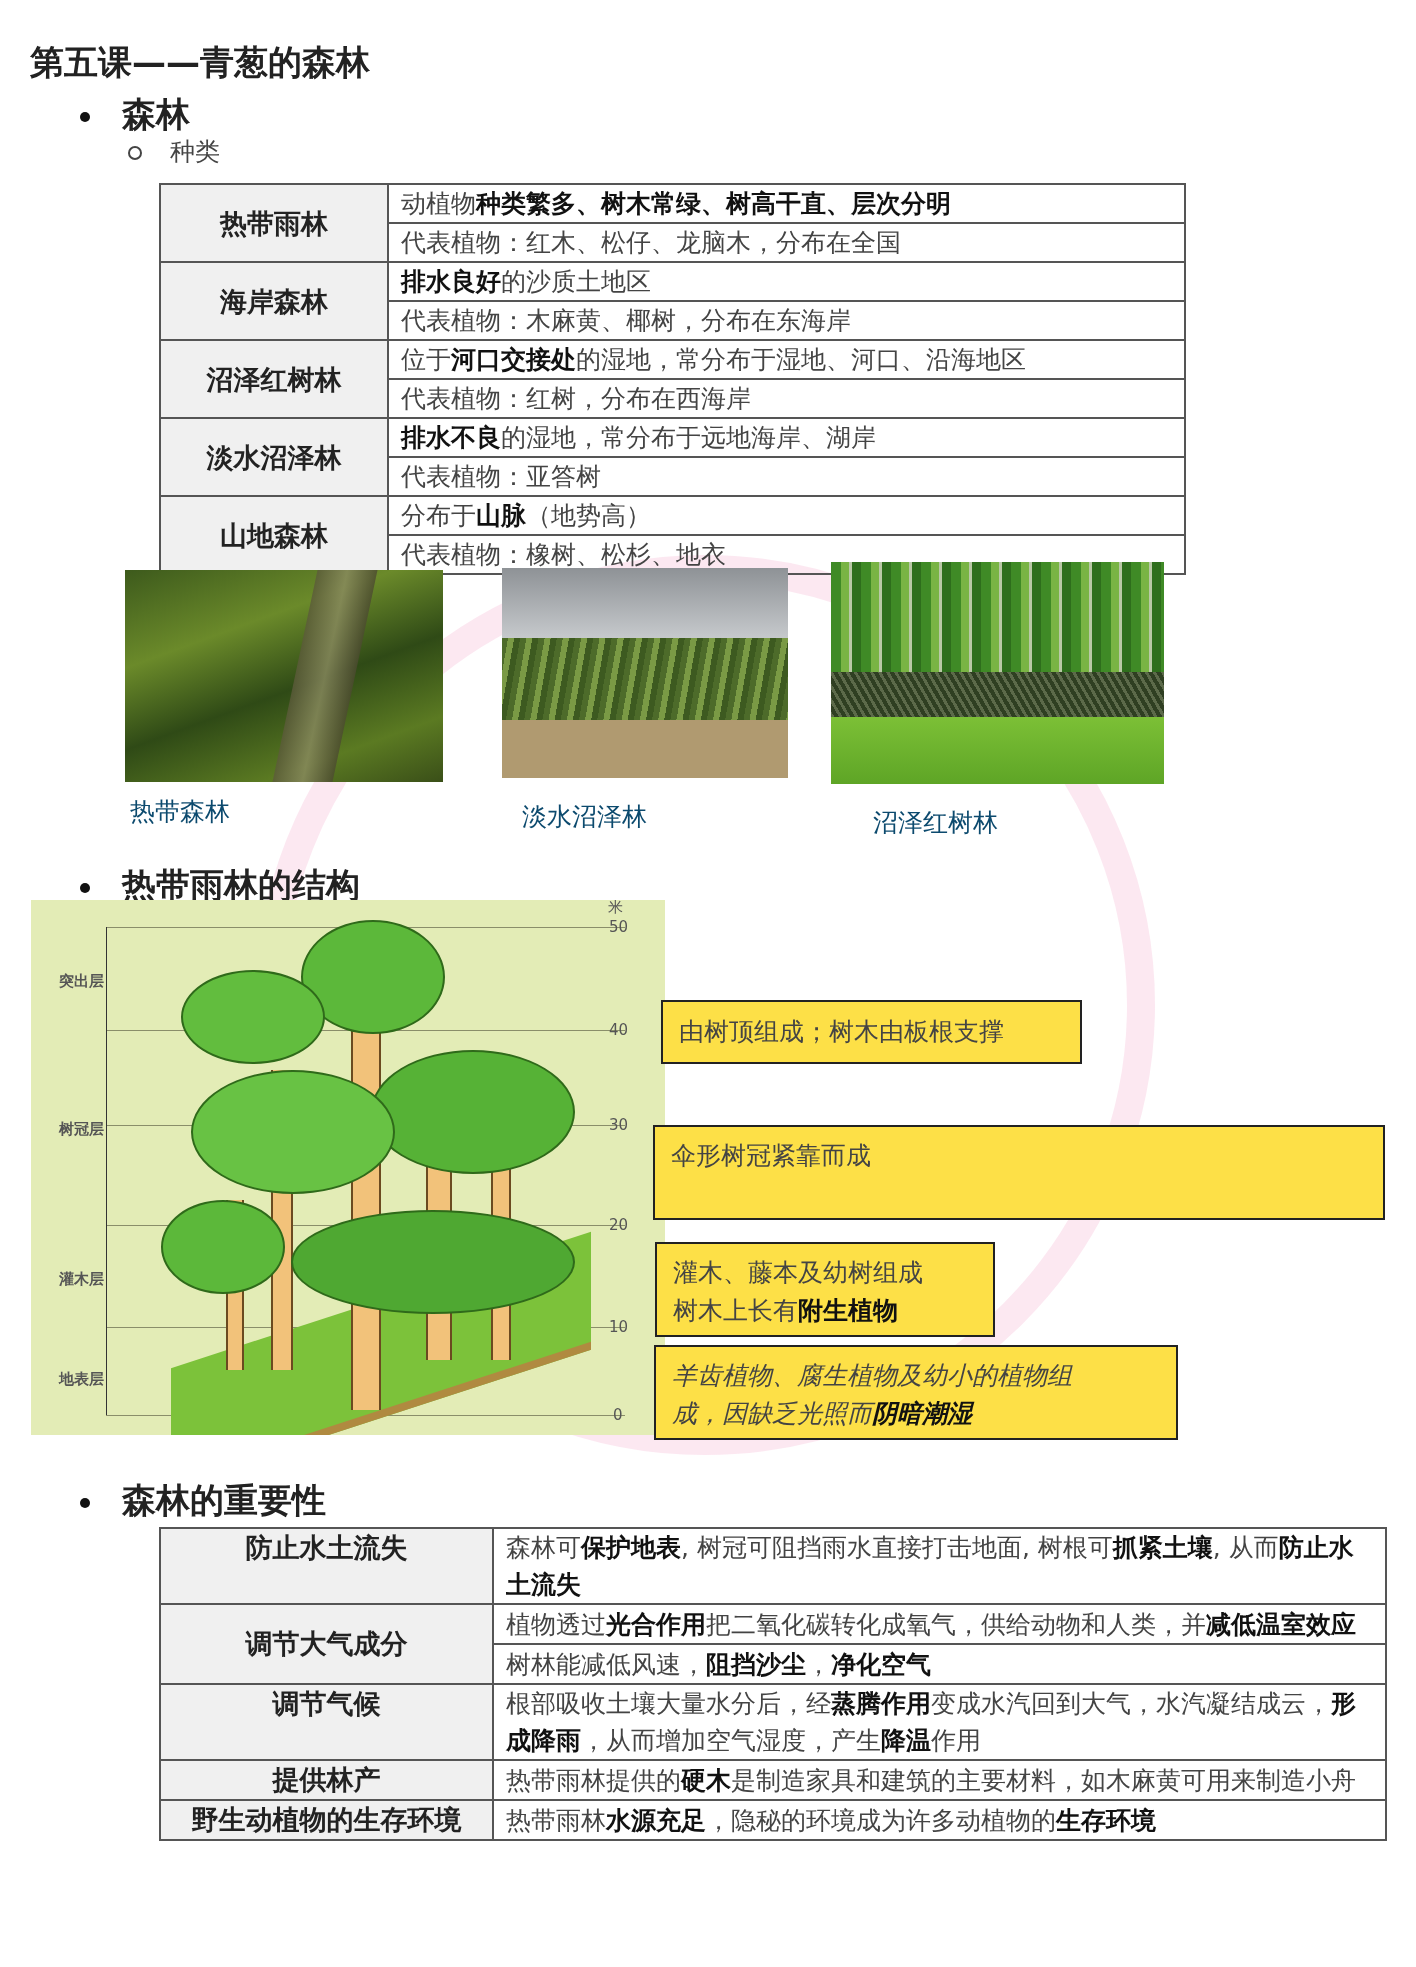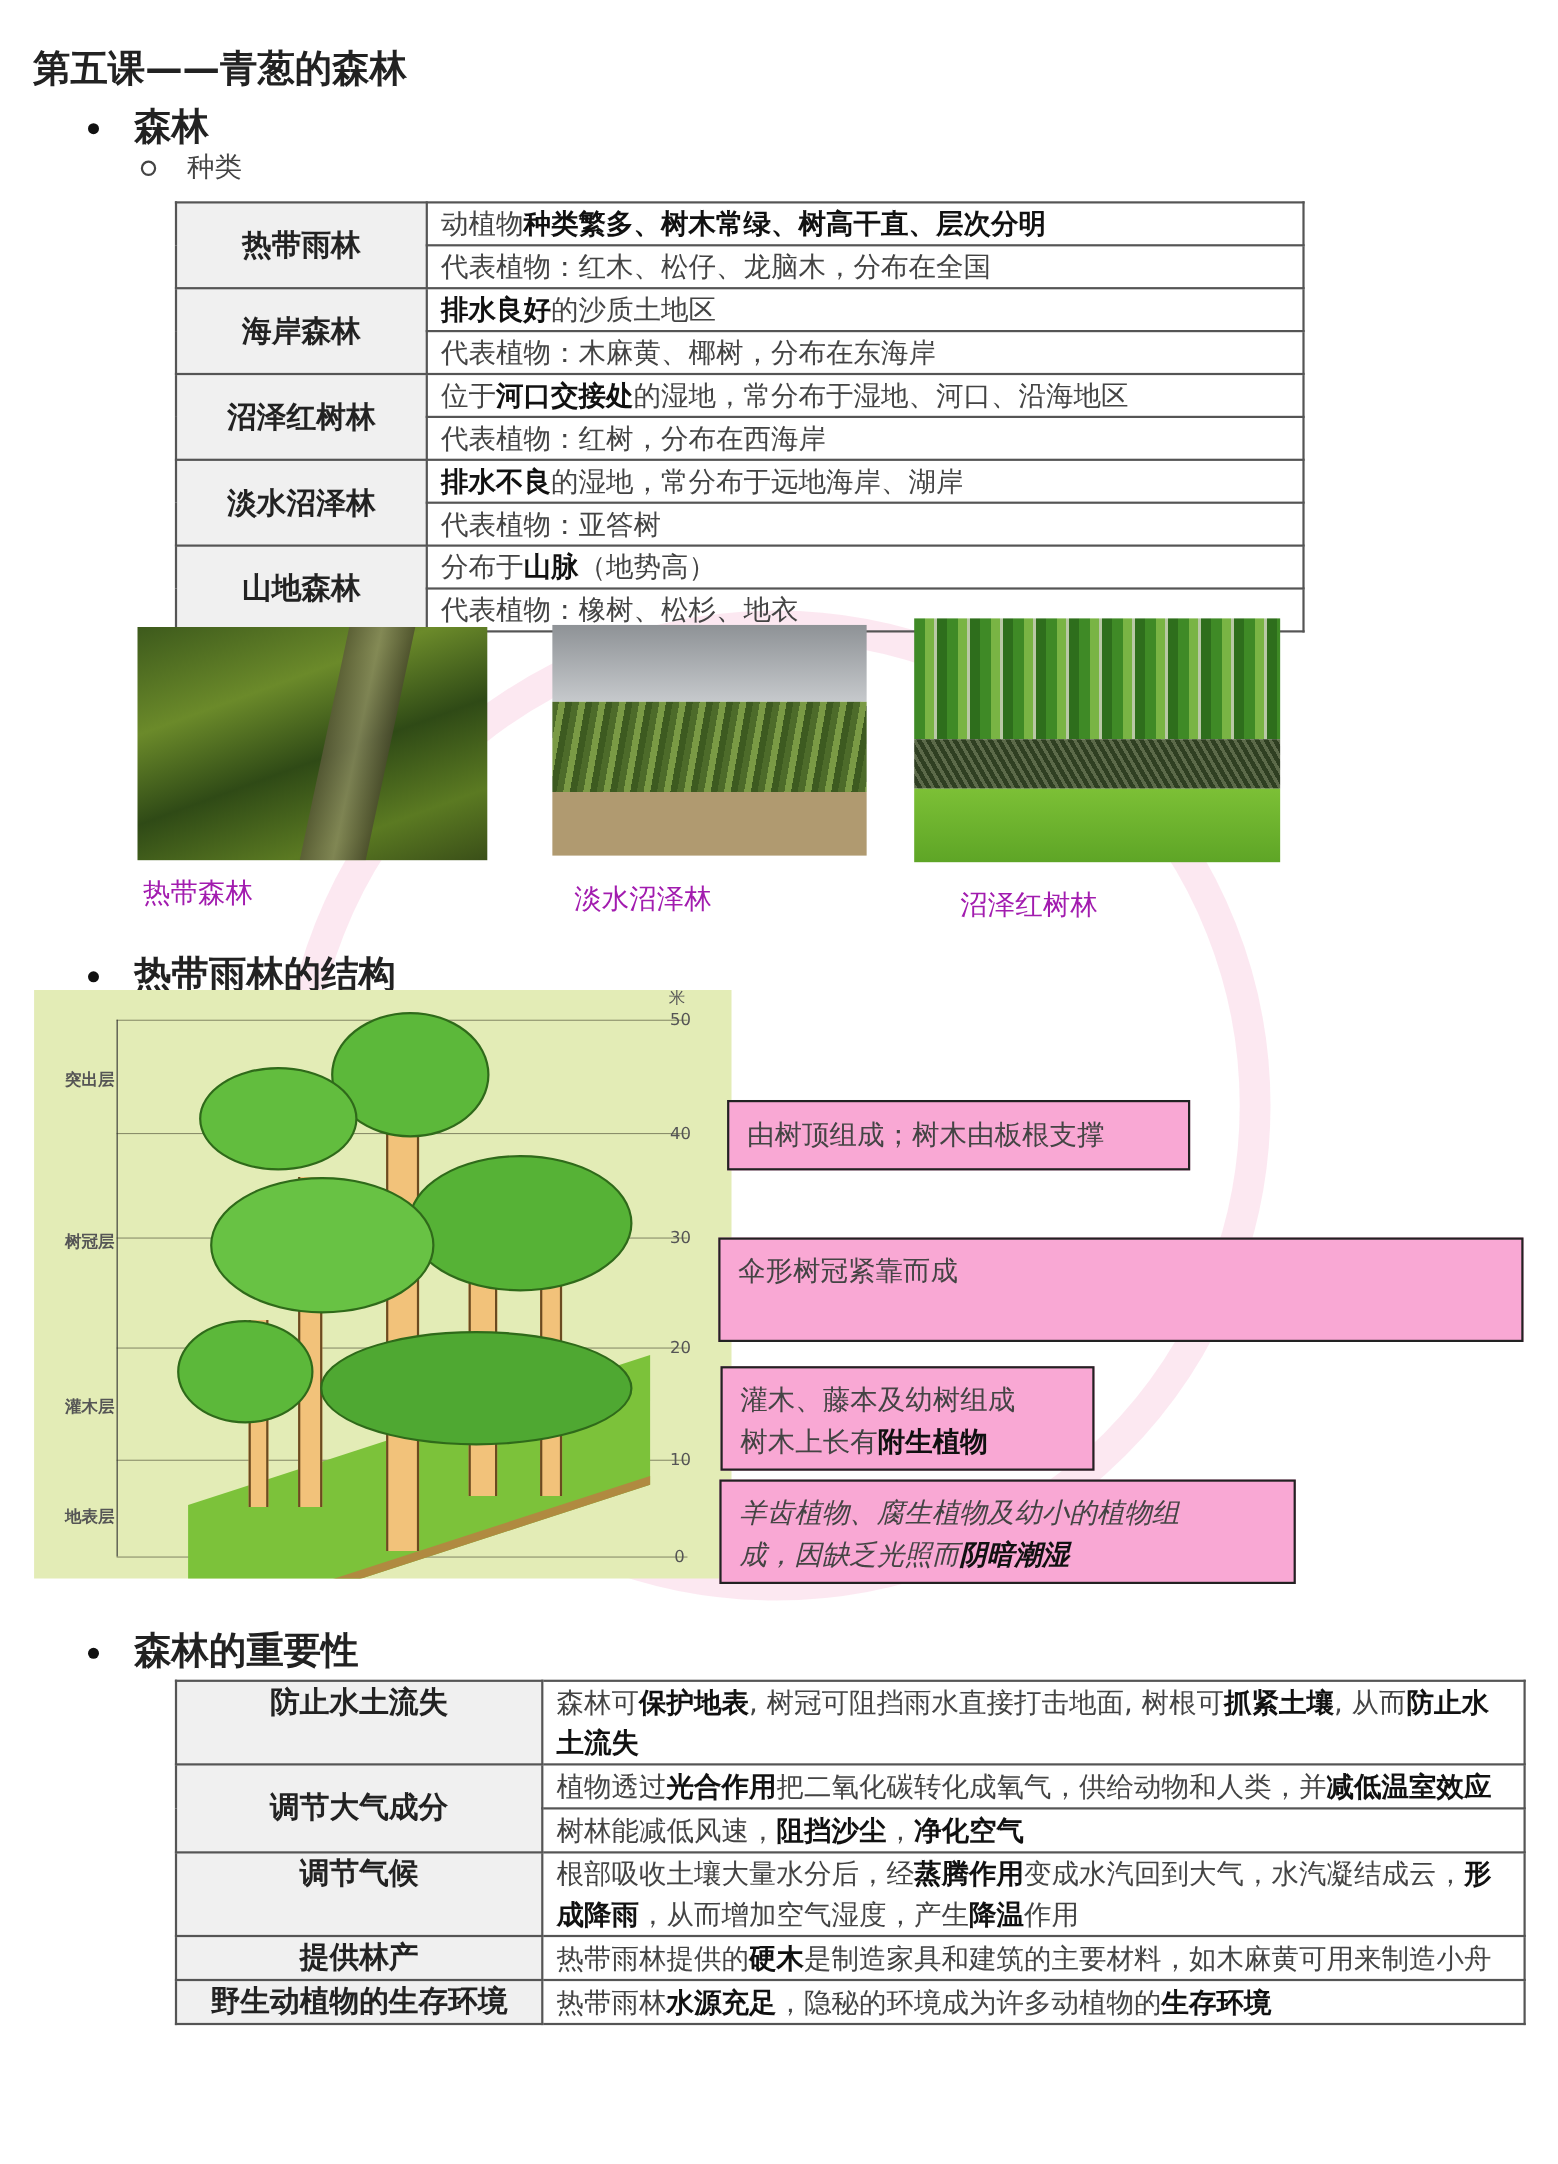--- a/index.html
+++ b/index.html
@@ -10,26 +10,26 @@
   .bullet{font-size:34px;font-weight:bold;font-family:Liberation Mono, monospace;}
   .bullet .dot{display:inline-block;width:10px;height:10px;border-radius:50%;background:#111;margin-right:32px;vertical-align:middle;}
   .sub{font-size:25px;color:#444;}
   .sub .ring{display:inline-block;width:10px;height:10px;border-radius:50%;border:2px solid #444;margin-right:28px;vertical-align:middle;}
   table.t{position:absolute;border-collapse:collapse;font-size:25px;margin-top:12px;}
   table.t td{border:2px solid #555;padding:0 12px;height:37px;line-height:37px;}
   table.t td.h{background:#f0f0f0;font-weight:bold;text-align:center;font-size:27px;}
   table.t b{font-weight:bold;color:#111;}
   table.t td.c{color:#444;}
   .photo{position:absolute;overflow:hidden;}
-  .cap{position:absolute;font-size:25px;color:#a21caf;}
+  .cap{position:absolute;font-size:25px;color:#0c4a6e;}
   .diagram{position:absolute;left:31px;top:900px;width:634px;height:535px;background:#e3ecb6;overflow:hidden;}
   .gl{position:absolute;left:75px;right:40px;height:1px;background:#8a8e6a;}
   .tick{position:absolute;font-size:15px;color:#555;}
   .lyr{position:absolute;left:12px;font-size:15px;color:#555;font-weight:bold;margin-left:16px;}
-  .callout{position:absolute;border:2px solid #222;background:#f9a8d4;font-size:25px;color:#444;padding:10px 16px;line-height:38px;box-sizing:border-box;}
+  .callout{position:absolute;border:2px solid #222;background:#fde047;font-size:25px;color:#444;padding:10px 16px;line-height:38px;box-sizing:border-box;}
   .callout b{color:#111;}
   table.t2 td{height:38px;line-height:38px;}
   table.t2 td.c{line-height:37px;padding:0 12px;}
 </style>
 </head>
 <body>
 
 <div class="wm-ring"></div>
 
 <div class="abs title">第五课——青葱的森林</div>

